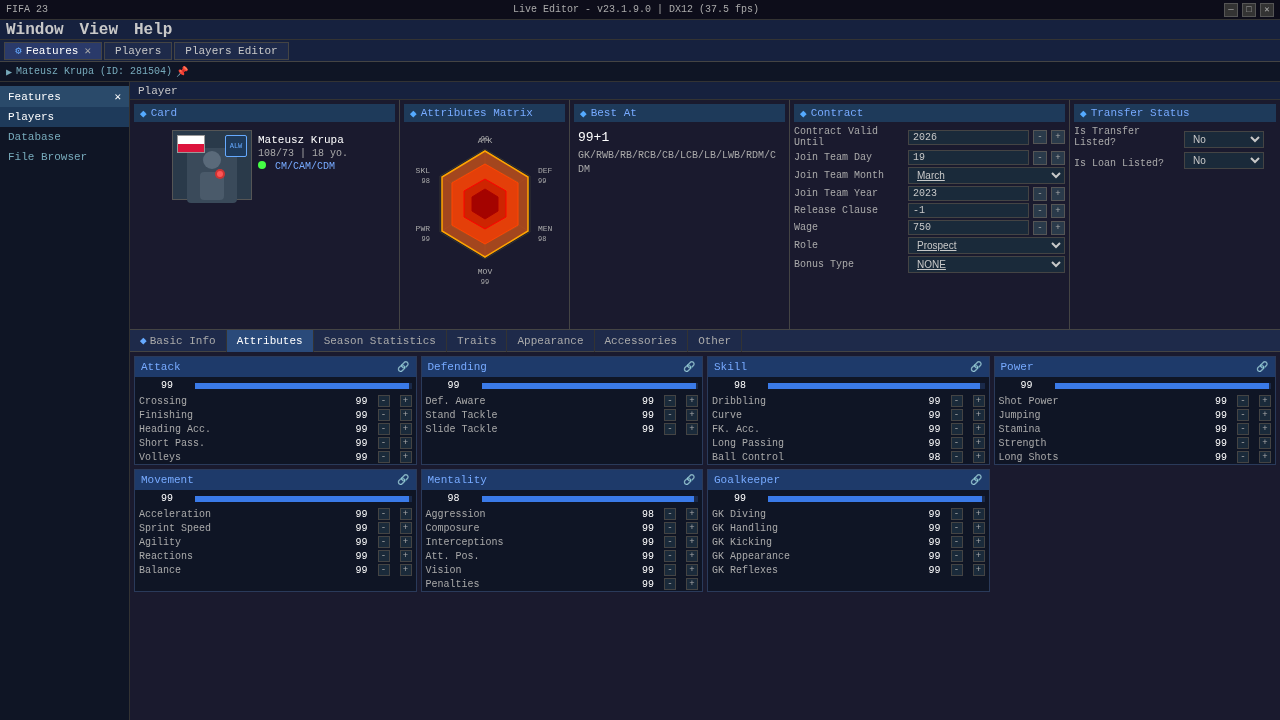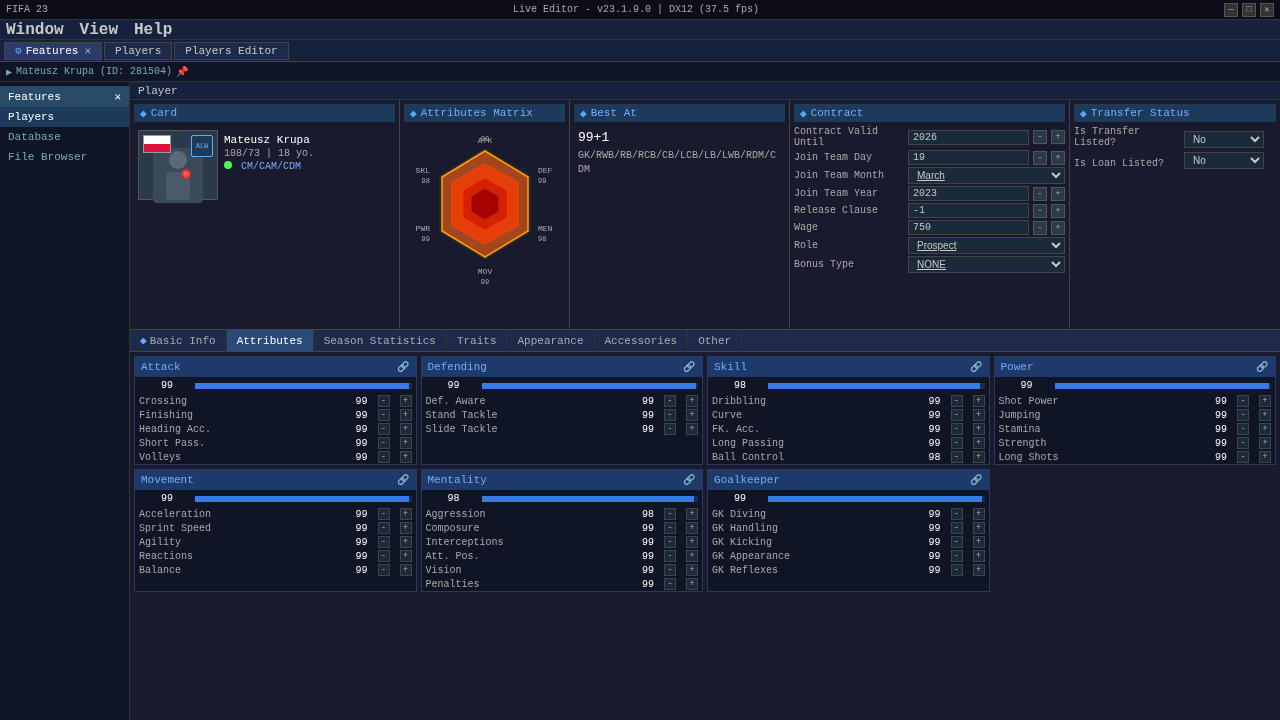--- a/index.html
+++ b/index.html
@@ -164,20 +164,21 @@
       padding: 4px;
     }
     .player-avatar {
       width: 80px;
       height: 70px;
       background: #2a3a4a;
       border: 1px solid #555;
       display: flex; align-items: center; justify-content: center;
       flex-direction: column;
       position: relative;
+      margin-left: 34px;
     }
     .flag {
       width: 28px; height: 18px;
       background: linear-gradient(to bottom, #fff 50%, #dc143c 50%);
       border: 1px solid #999;
       position: absolute;
       top: 4px; left: 4px;
     }
     .club-badge {
       position: absolute;

